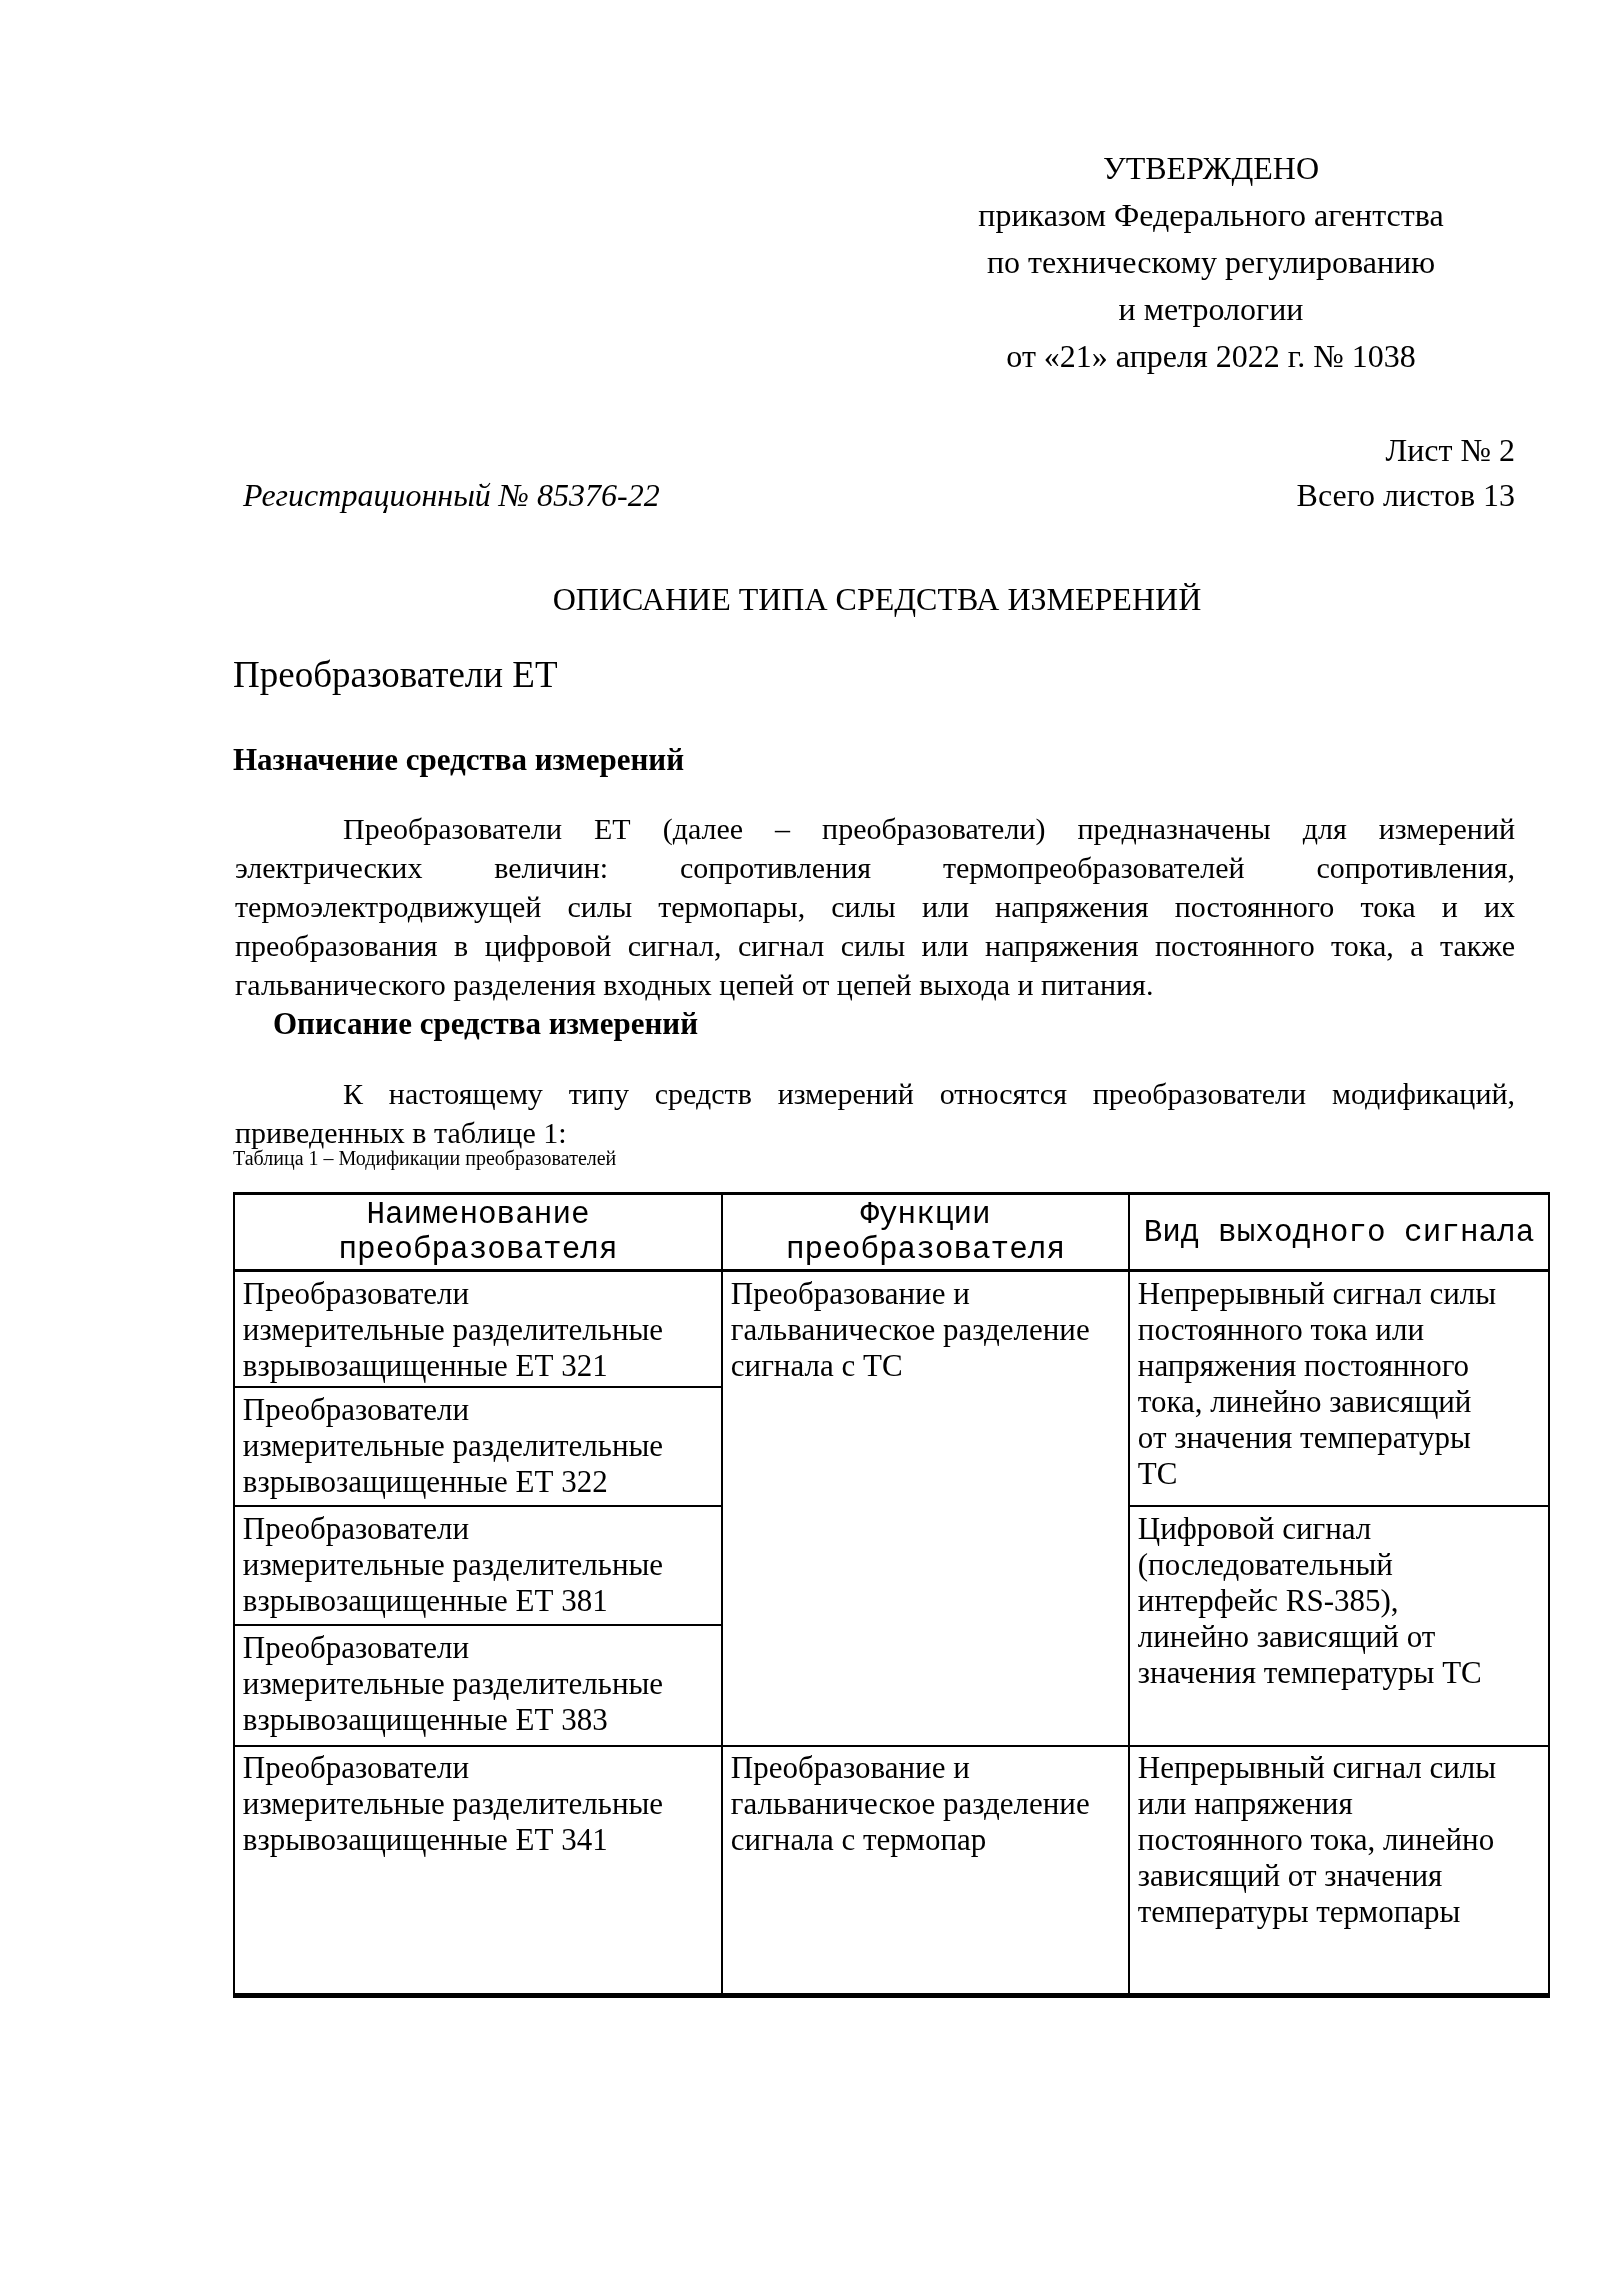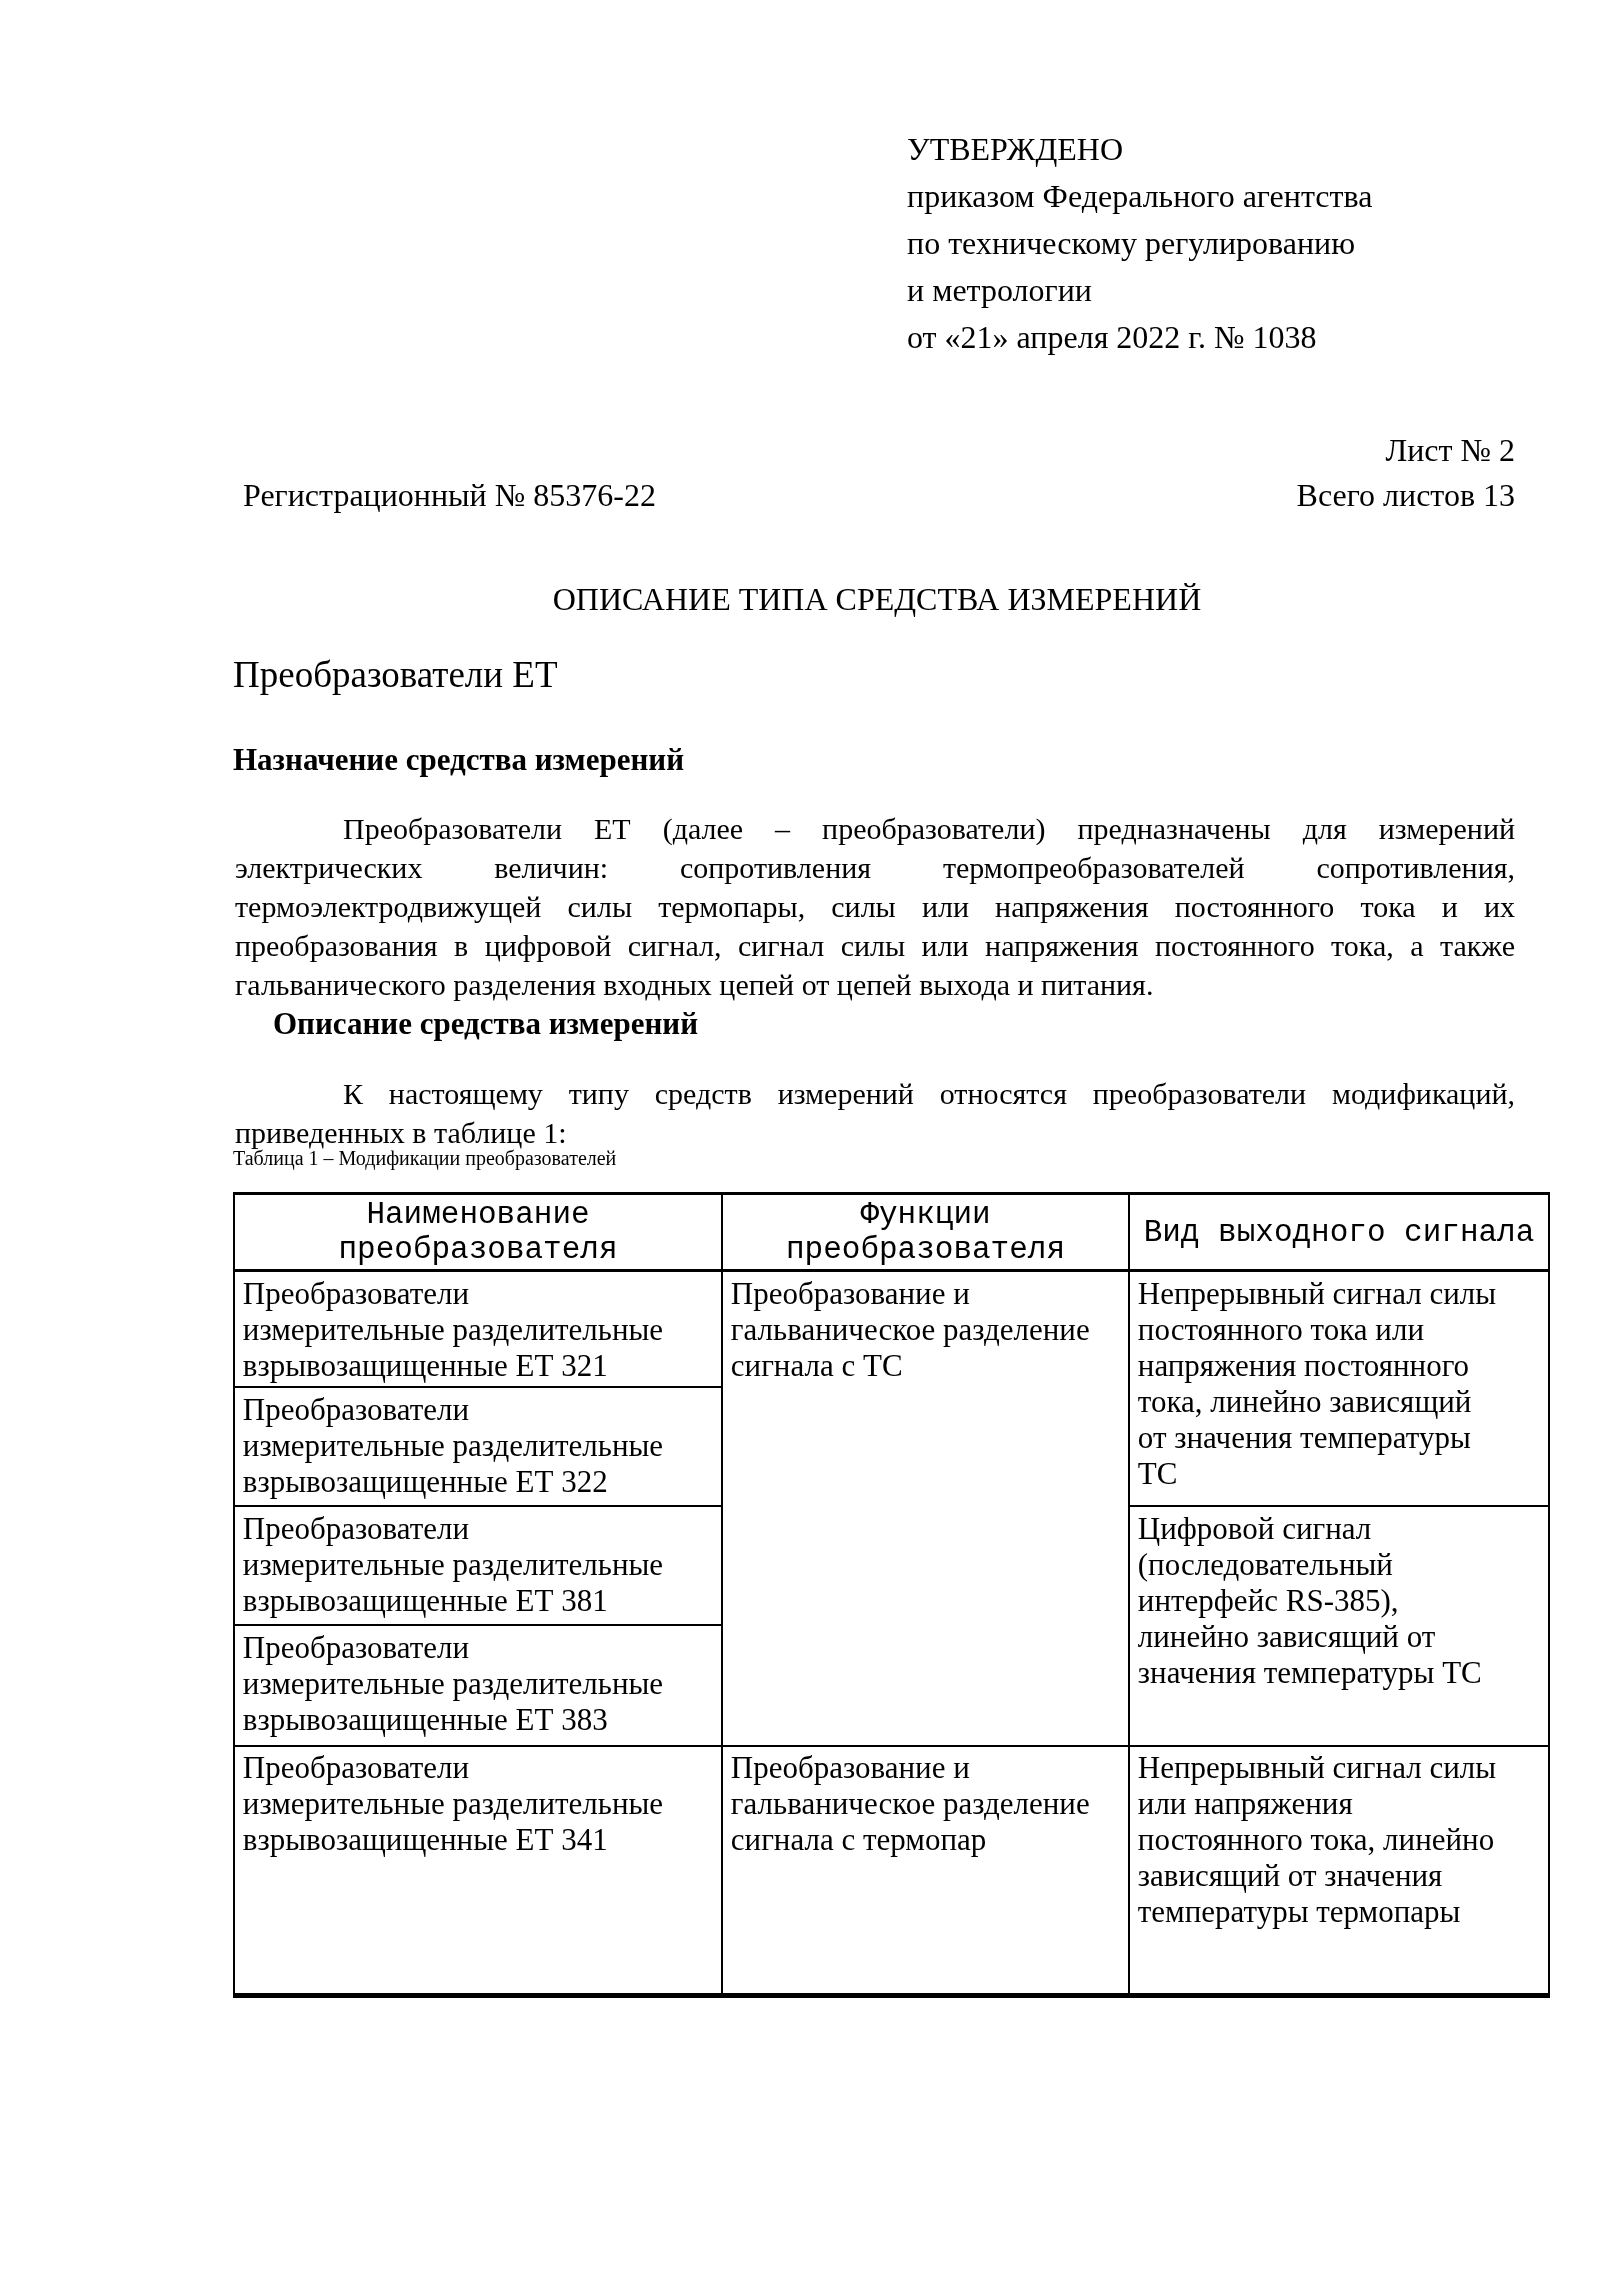--- a/index.html
+++ b/index.html
@@ -15,39 +15,41 @@
     color: #000000;
     overflow: hidden;
   }
   .page {
     position: absolute;
     inset: 0;
     background: #ffffff;
   }
   .approval {
     position: absolute;
-    top: 126px;
+    top: 145px;
     left: 907px;
     width: 608px;
+    text-align: center;
     font-size: 32px;
     line-height: 47px;
   }
   .sheet-no {
     position: absolute;
     top: 432px;
     left: 235px;
     width: 1280px;
     text-align: right;
     font-size: 32px;
   }
   .reg-no {
     position: absolute;
     top: 477px;
     left: 243px;
     font-size: 32px;
+    font-style: italic;
   }
   .total-sheets {
     position: absolute;
     top: 477px;
     left: 235px;
     width: 1280px;
     text-align: right;
     font-size: 32px;
   }
   .doc-title {

